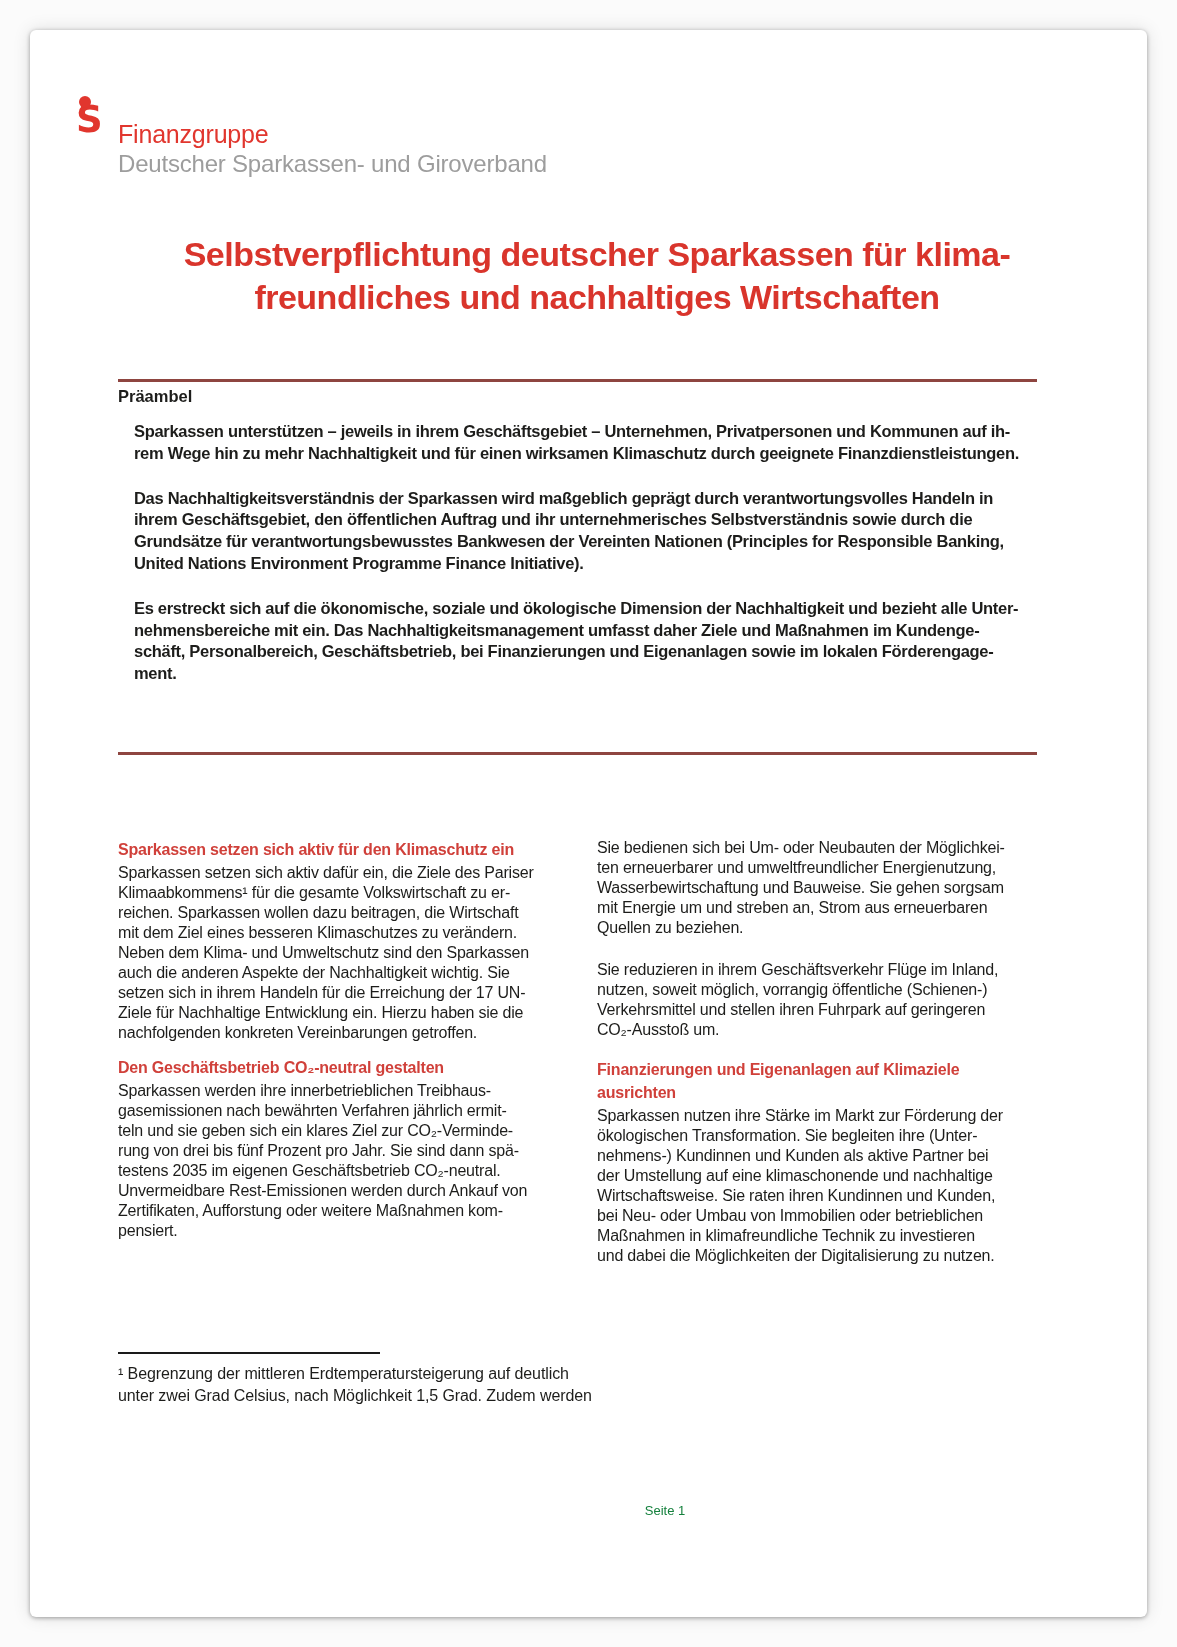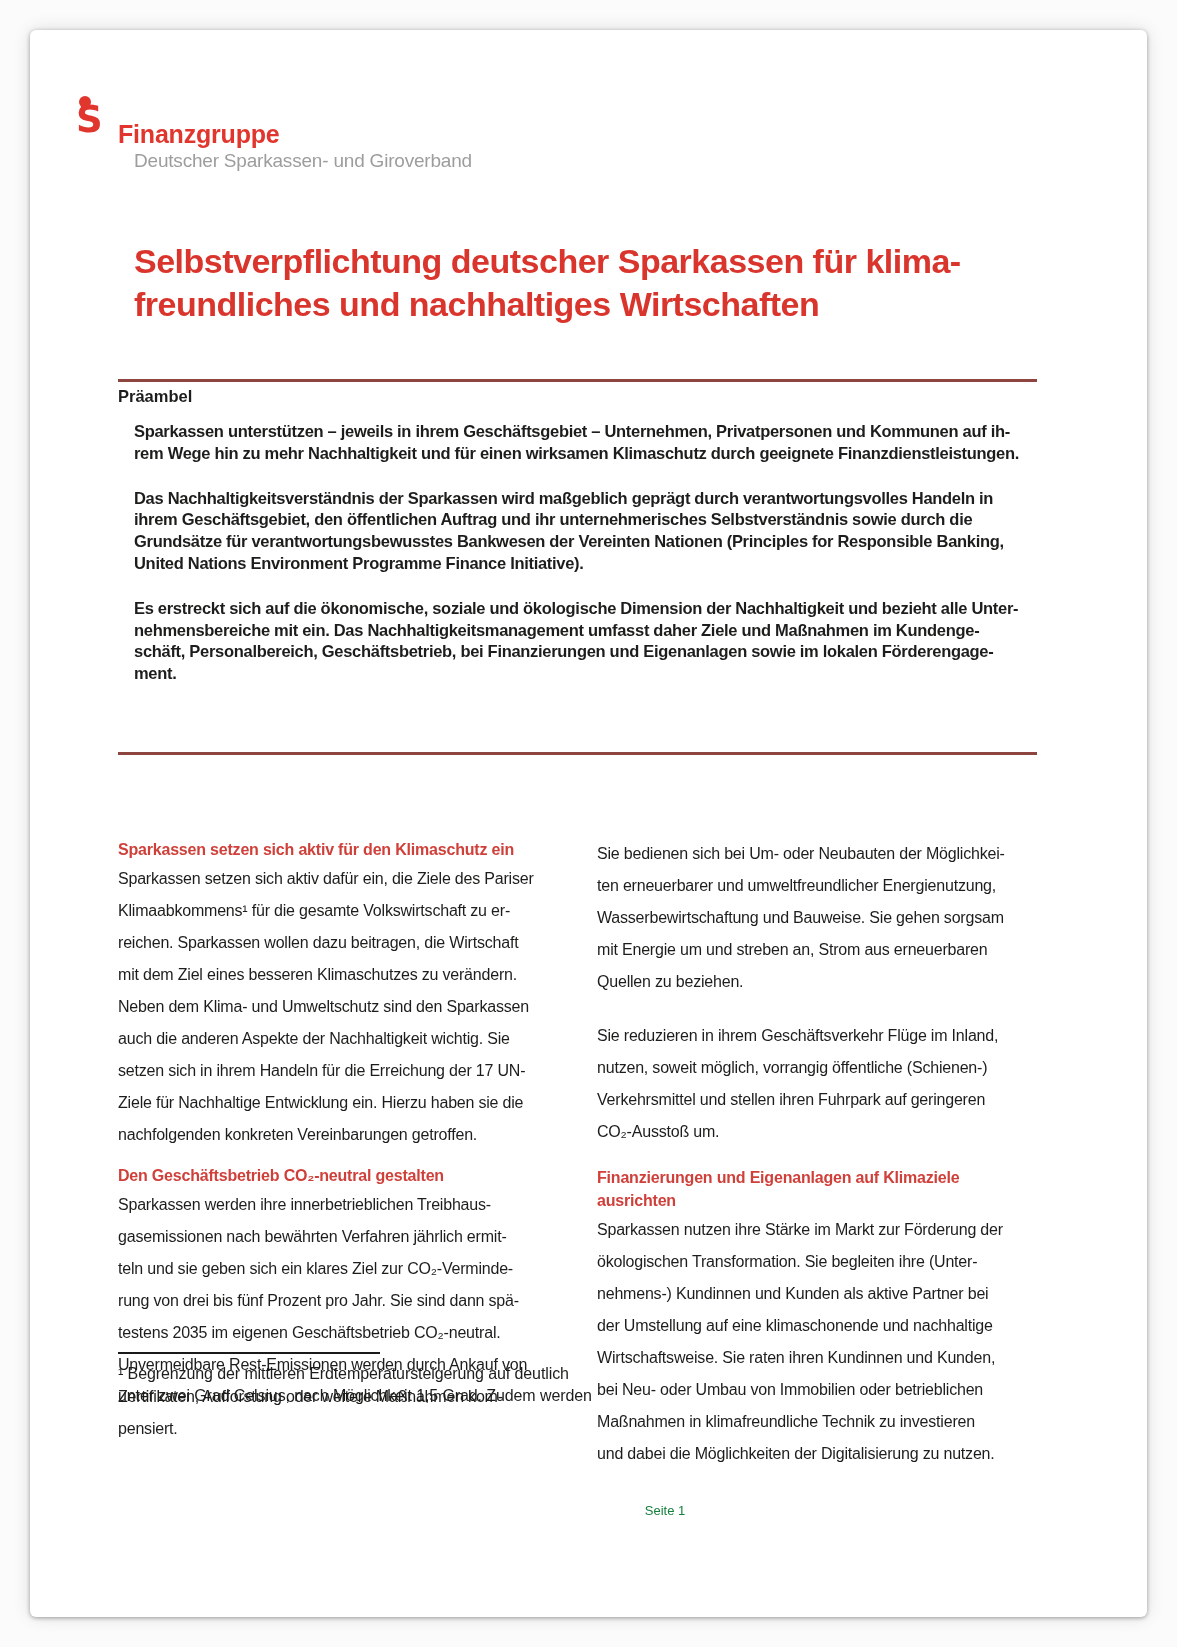--- a/index.html
+++ b/index.html
@@ -14,39 +14,39 @@
     position:absolute;left:30px;top:30px;width:1117px;height:1587px;
     background:#ffffff;border-radius:6px;
     box-shadow:0 1px 4px rgba(0,0,0,.35),0 0 18px rgba(0,0,0,.12);
     overflow:hidden;
   }
   .lines{white-space:pre;}
   
   .logo{position:absolute;left:46px;top:66px;width:32px;height:52px;}
   .logo .dot{position:absolute;left:3px;top:0;width:12px;height:12px;border-radius:50%;background:#e1362e;}
   .logo .s-glyph{position:absolute;left:0;top:2px;font-family:"DejaVu Sans",sans-serif;font-weight:900;font-size:37px;line-height:44px;color:#e1362e;letter-spacing:-1px;}
-  .brand-name{position:absolute;left:88px;top:90px;font-size:25px;font-weight:bold;color:#e1362e;letter-spacing:-0.2px;}
-  .brand-subtitle{position:absolute;left:104px;top:120px;font-size:19px;color:#9d9d9d;letter-spacing:-0.2px;}
+  .brand-name{position:absolute;left:88px;top:90px;font-size:25px;font-weight:normal;color:#e1362e;letter-spacing:-0.2px;}
+  .brand-subtitle{position:absolute;left:88px;top:120px;font-size:24px;color:#9d9d9d;letter-spacing:-0.2px;}
   
-  .doc-title{position:absolute;left:88px;top:194px;width:940px;margin:16px;
-    font-size:34px;line-height:43px;font-weight:bold;color:#d9352c;letter-spacing:-0.5px;}
+  .doc-title{position:absolute;left:88px;top:194px;width:940px;margin:9px;
+    font-size:34px;line-height:43px;font-weight:bold;color:#d9352c;letter-spacing:-0.5px;text-align:center;}
   
   .rule{position:absolute;left:88px;width:919px;height:3px;background:#8e4540;}
   .rule-top{top:349px;}
   .rule-bottom{top:722px;}
   
   .preamble-label{position:absolute;left:88px;top:357px;font-size:16.5px;font-weight:bold;color:#1d1d1b;}
   .preamble{position:absolute;left:104px;top:391px;width:925px;}
   .preamble p{margin:0 0 23px 0;font-size:16.5px;line-height:21.8px;font-weight:bold;color:#1d1d1b;letter-spacing:-0.3px;}
   
   .col{position:absolute;top:808px;width:452px;}
   .col-left{left:88px;}
   .col-right{left:567px;}
   .col-heading{margin:0 0 2px 0;font-size:16px;line-height:23px;font-weight:bold;color:#d0403a;letter-spacing:-0.2px;}
-  .col-body{margin:0;font-size:16px;line-height:32px;color:#1d1d1b;letter-spacing:-0.2px;}
+  .col-body{margin:0;font-size:16px;line-height:20px;color:#1d1d1b;letter-spacing:-0.2px;}
   .col-left .col-body.b1{margin-bottom:13px;}
   .col-right .p1{margin-bottom:22px;}
   .col-right .p2{margin-bottom:18px;}
   
   .fn-rule{position:absolute;left:88px;top:1322px;width:262px;height:2px;background:#1a1a1a;}
   .footnote{position:absolute;top:1333px;width:460px;font-size:16px;line-height:22px;color:#1d1d1b;letter-spacing:-0.1px;}
   .fn-left{left:88px;}
   .fn-right{left:567px;}
   
   .page-number{position:absolute;left:575px;top:1473px;width:120px;text-align:center;font-size:13px;color:#15803d;}

